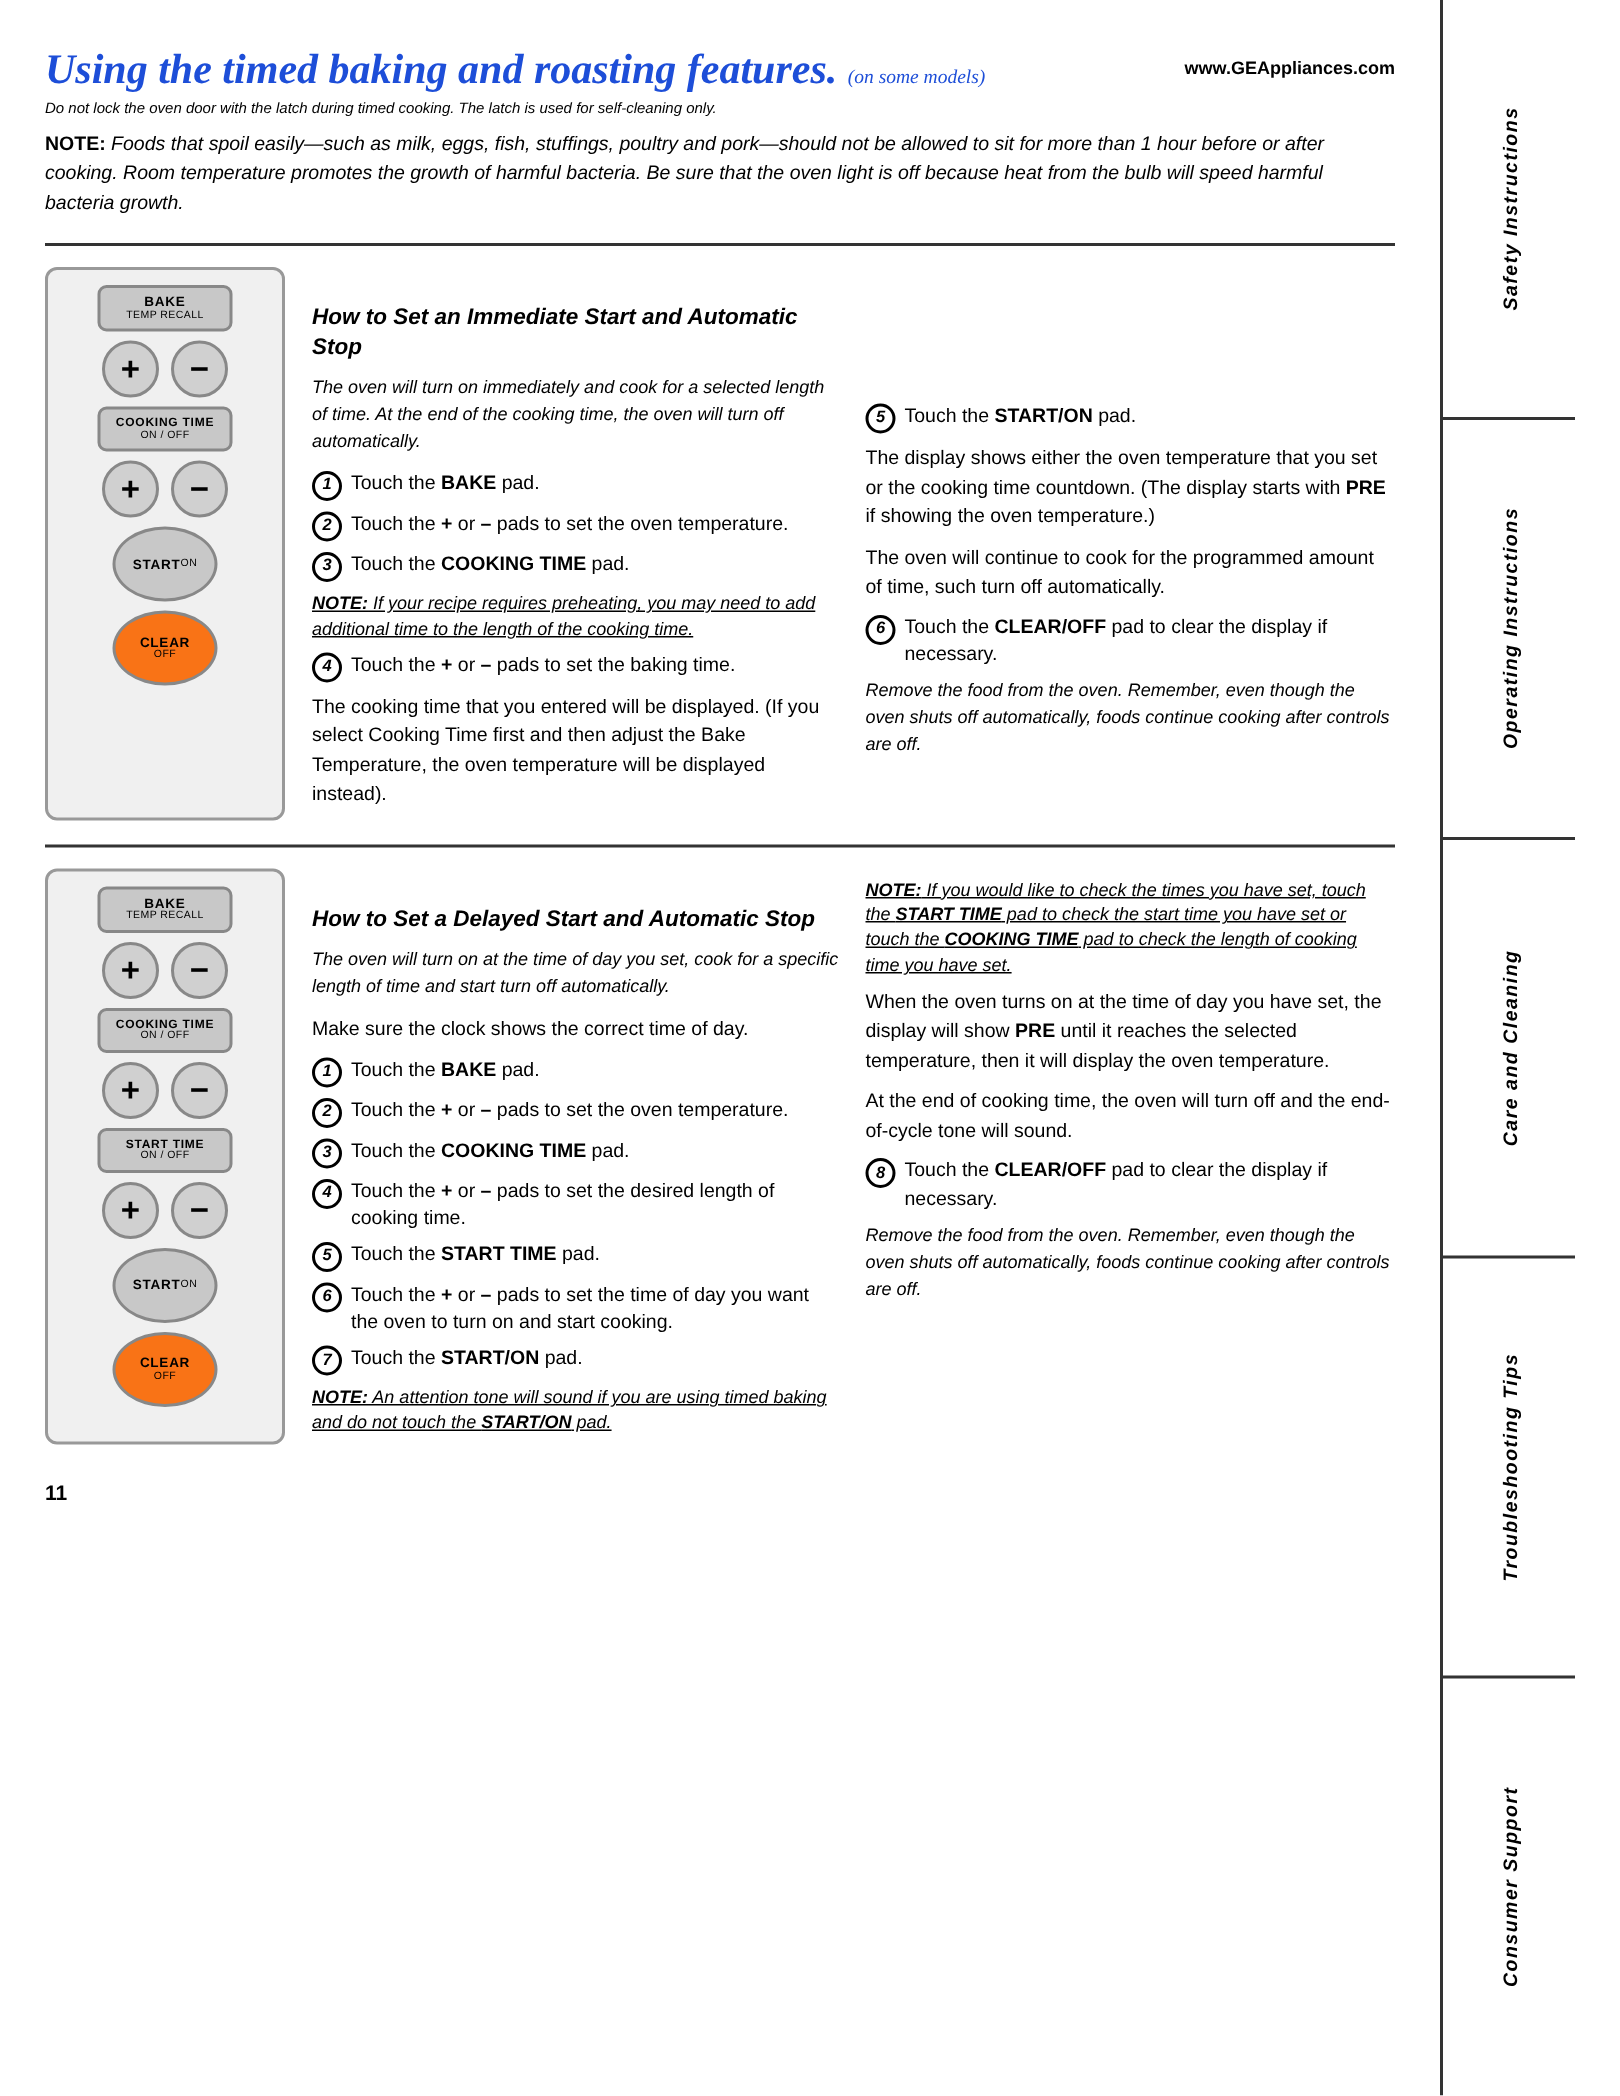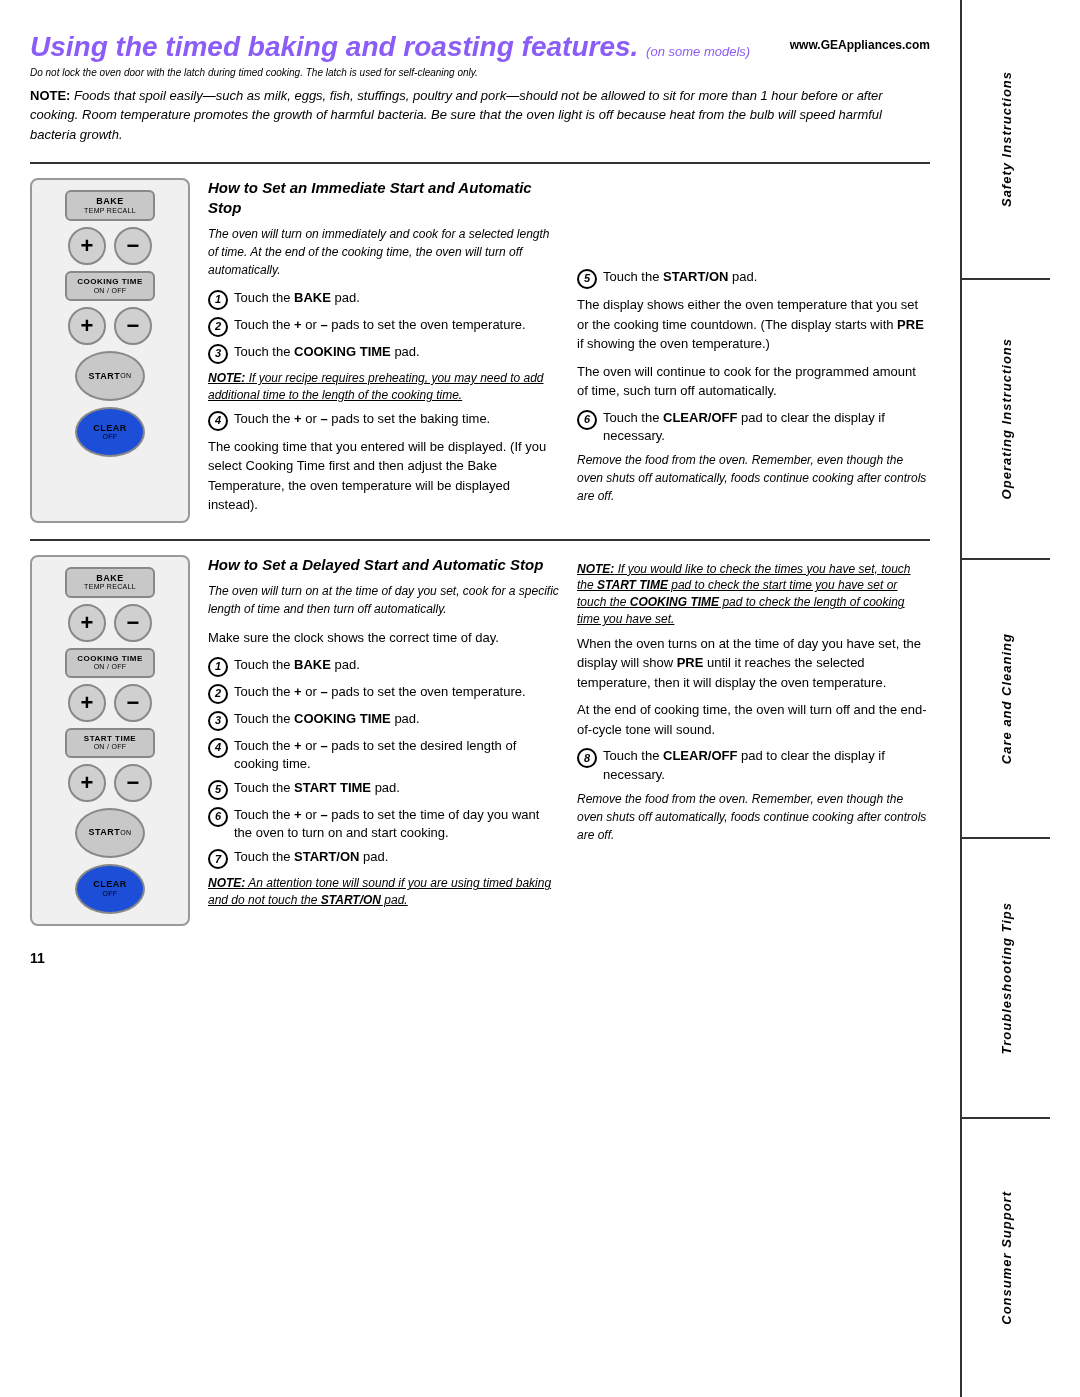--- a/index.html
+++ b/index.html
@@ -31,23 +31,24 @@
       flex-direction: column;
       border-left: 2px solid #333;
       position: relative;
     }
 
     
     .page-title {
       font-size: 28px;
       font-weight: 900;
       font-style: italic;
-      color: #8b5cf6;
+      color: #1d4ed8;
       line-height: 1.2;
       margin-bottom: 4px;
+      font-family: Liberation Serif, serif;
     }
     .page-title-note {
       font-size: 13px;
       font-style: italic;
       font-weight: normal;
     }
 
     .subtitle {
       font-size: 10px;
       font-style: italic;
@@ -123,21 +124,21 @@
       width: 70px;
       height: 50px;
       display: flex;
       flex-direction: row;
       align-items: center;
       justify-content: center;
       font-size: 9px;
     }
 
     .panel-button.clear-btn {
-      background: #1d4ed8;
+      background: #f97316;
       border-radius: 50%;
       width: 70px;
       height: 50px;
       display: flex;
       flex-direction: column;
       align-items: center;
       justify-content: center;
       font-size: 9px;
     }
 
@@ -163,20 +164,21 @@
 
     
     .instructions-col {
       flex: 1;
       display: flex;
       gap: 16px;
     }
 
     .instr-left {
       flex: 1;
+      margin-top: 24px;
     }
 
     .instr-right {
       flex: 1;
     }
 
     .section-heading {
       font-size: 15px;
       font-weight: bold;
       font-style: italic;
@@ -437,21 +439,21 @@
         </div>
         <div class="panel-button clear-btn">
           <div>CLEAR</div>
           <div class="btn-sub">OFF</div>
         </div>
       </div>
 
       <div class="instructions-col">
         <div class="instr-left">
           <div class="section-heading">How to Set a Delayed Start and Automatic Stop</div>
-          <div class="intro-italic">The oven will turn on at the time of day you set, cook for a specific length of time and then turn off automatically.</div>
+          <div class="intro-italic">The oven will turn on at the time of day you set, cook for a specific length of time and start turn off automatically.</div>
           <div class="body-text">Make sure the clock shows the correct time of day.</div>
 
           <div class="step">
             <div class="step-num">1</div>
             <div class="step-text">Touch the <strong>BAKE</strong> pad.</div>
           </div>
           <div class="step">
             <div class="step-num">2</div>
             <div class="step-text">Touch the <strong>+</strong> or <strong>–</strong> pads to set the oven temperature.</div>
           </div>

